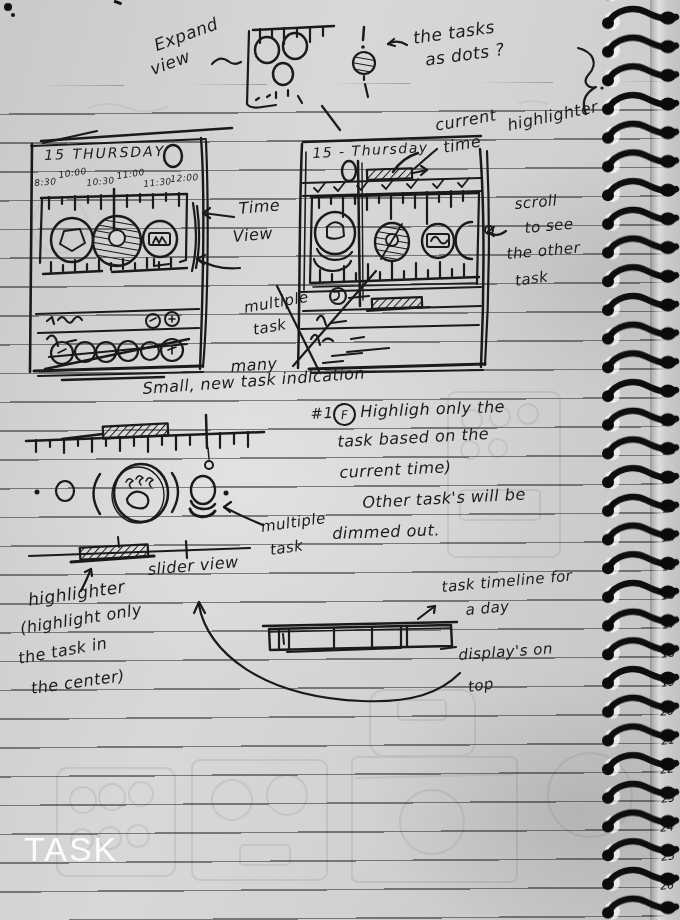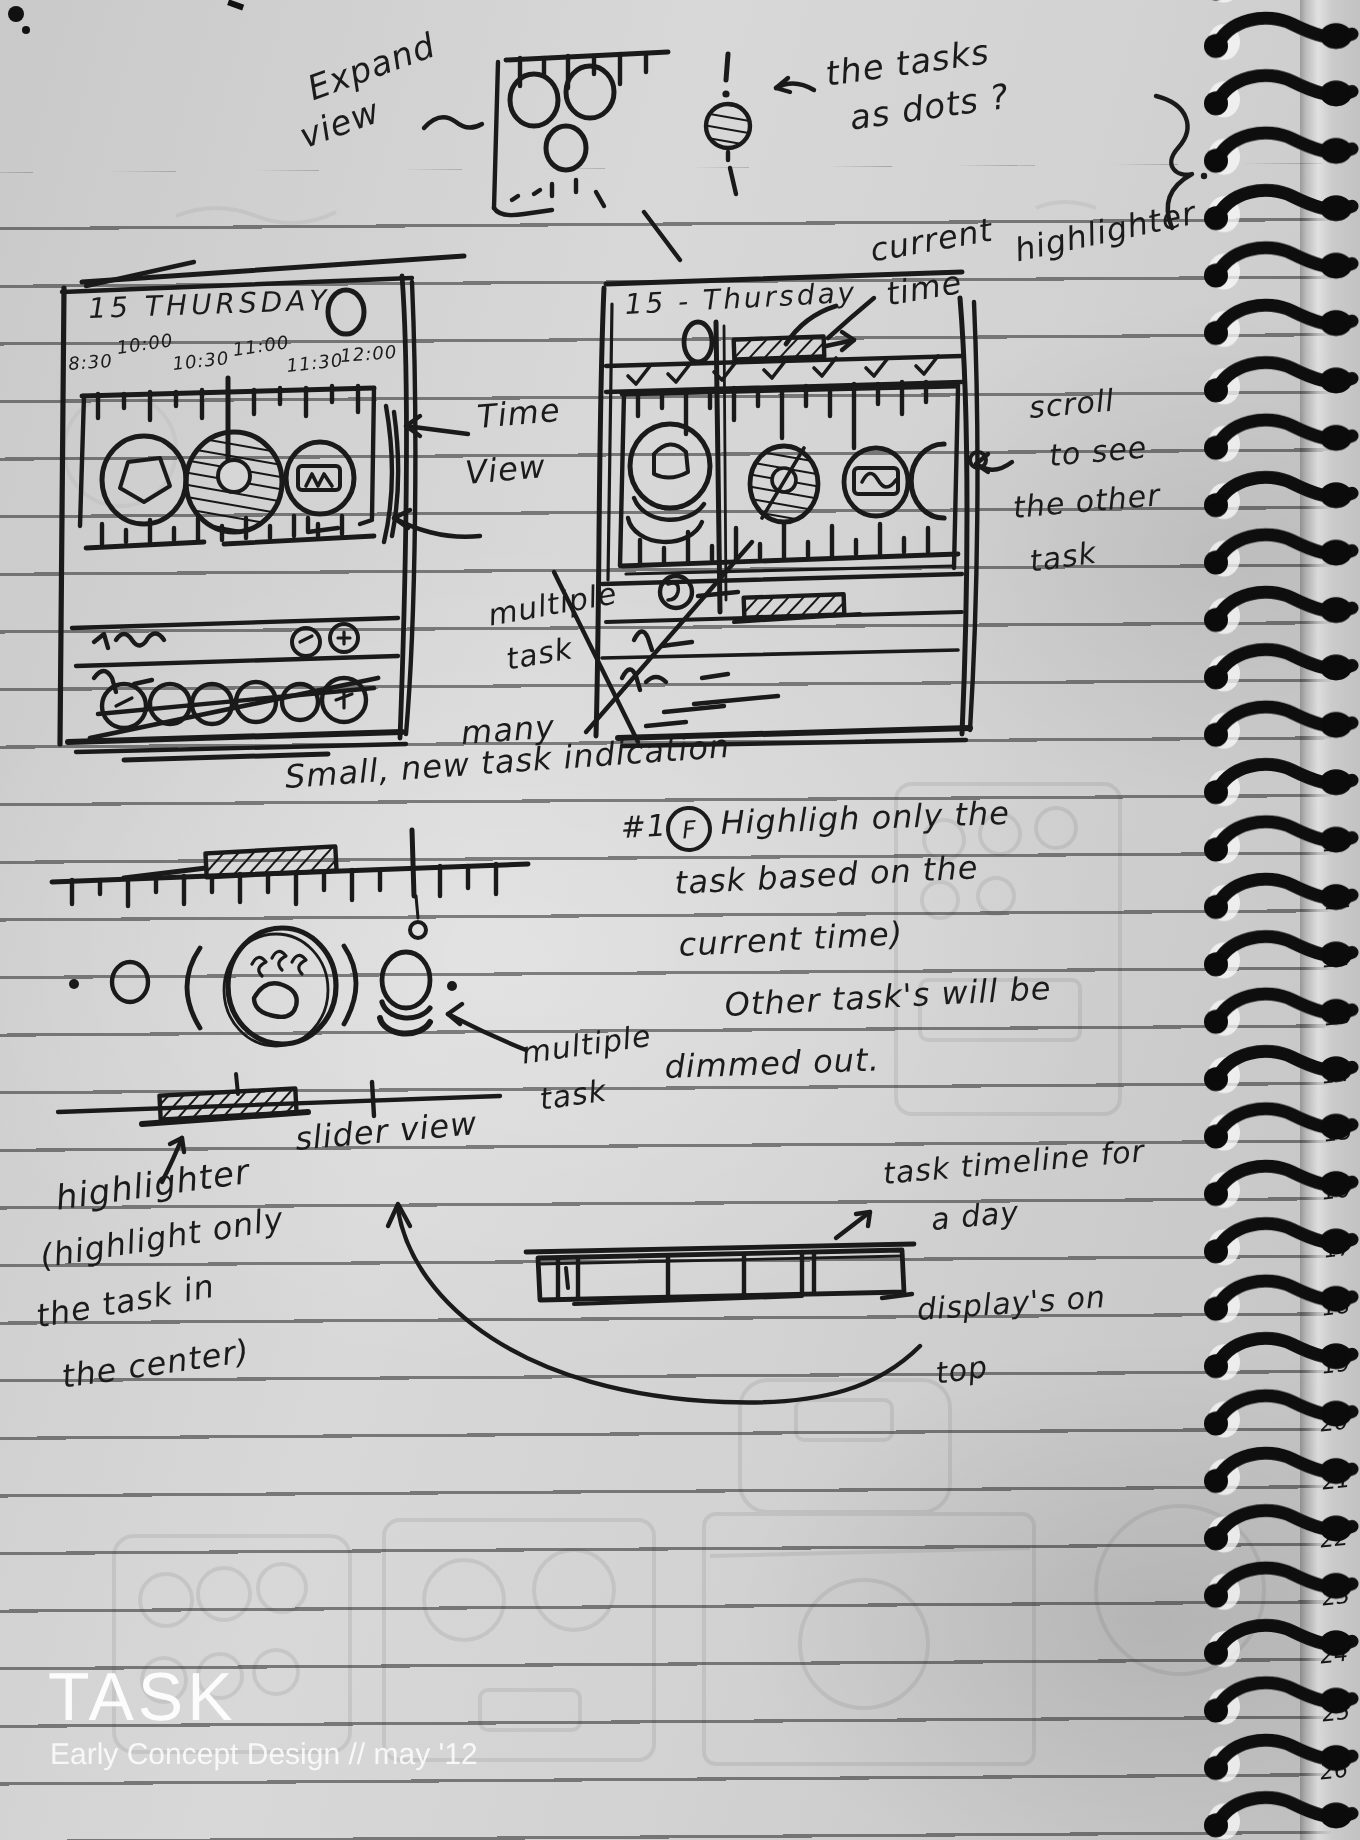--- a/index.html
+++ b/index.html
@@ -446,21 +446,20 @@
   <div class="hw" style="left:27px;top:592px;font-size:17px;transform:rotate(-8deg)">highlighter</div>
   <div class="hw" style="left:19px;top:621px;font-size:16px;transform:rotate(-9deg)">(highlight only</div>
   <div class="hw" style="left:17px;top:651px;font-size:16px;transform:rotate(-10deg)">the task in</div>
   <div class="hw" style="left:30px;top:681px;font-size:16px;transform:rotate(-8deg)">the center)</div>
   <div class="hw" style="left:441px;top:580px;font-size:15px;transform:rotate(-5deg)">task timeline for</div>
   <div class="hw" style="left:465px;top:603px;font-size:15px;transform:rotate(-5deg)">a day</div>
   <div class="hw" style="left:458px;top:648px;font-size:15px;transform:rotate(-4deg)">display's on</div>
   <div class="hw" style="left:467px;top:680px;font-size:15px;transform:rotate(-8deg)">top</div>
 
   <div class="footer-title">TASK</div>
-  <div class="footer-sub">Early Concept Design // may '12</div>
 
   <div class="edge-strip"></div>
   <div>
     <span class="pagenum" style="left:663px;top:358px">8</span>
     <span class="pagenum" style="left:662px;top:387px">9</span>
     <span class="pagenum" style="left:661px;top:416px">10</span>
     <span class="pagenum" style="left:662px;top:445px">11</span>
     <span class="pagenum" style="left:661px;top:474px">12</span>
     <span class="pagenum" style="left:662px;top:503px">13</span>
     <span class="pagenum" style="left:661px;top:532px">14</span>

